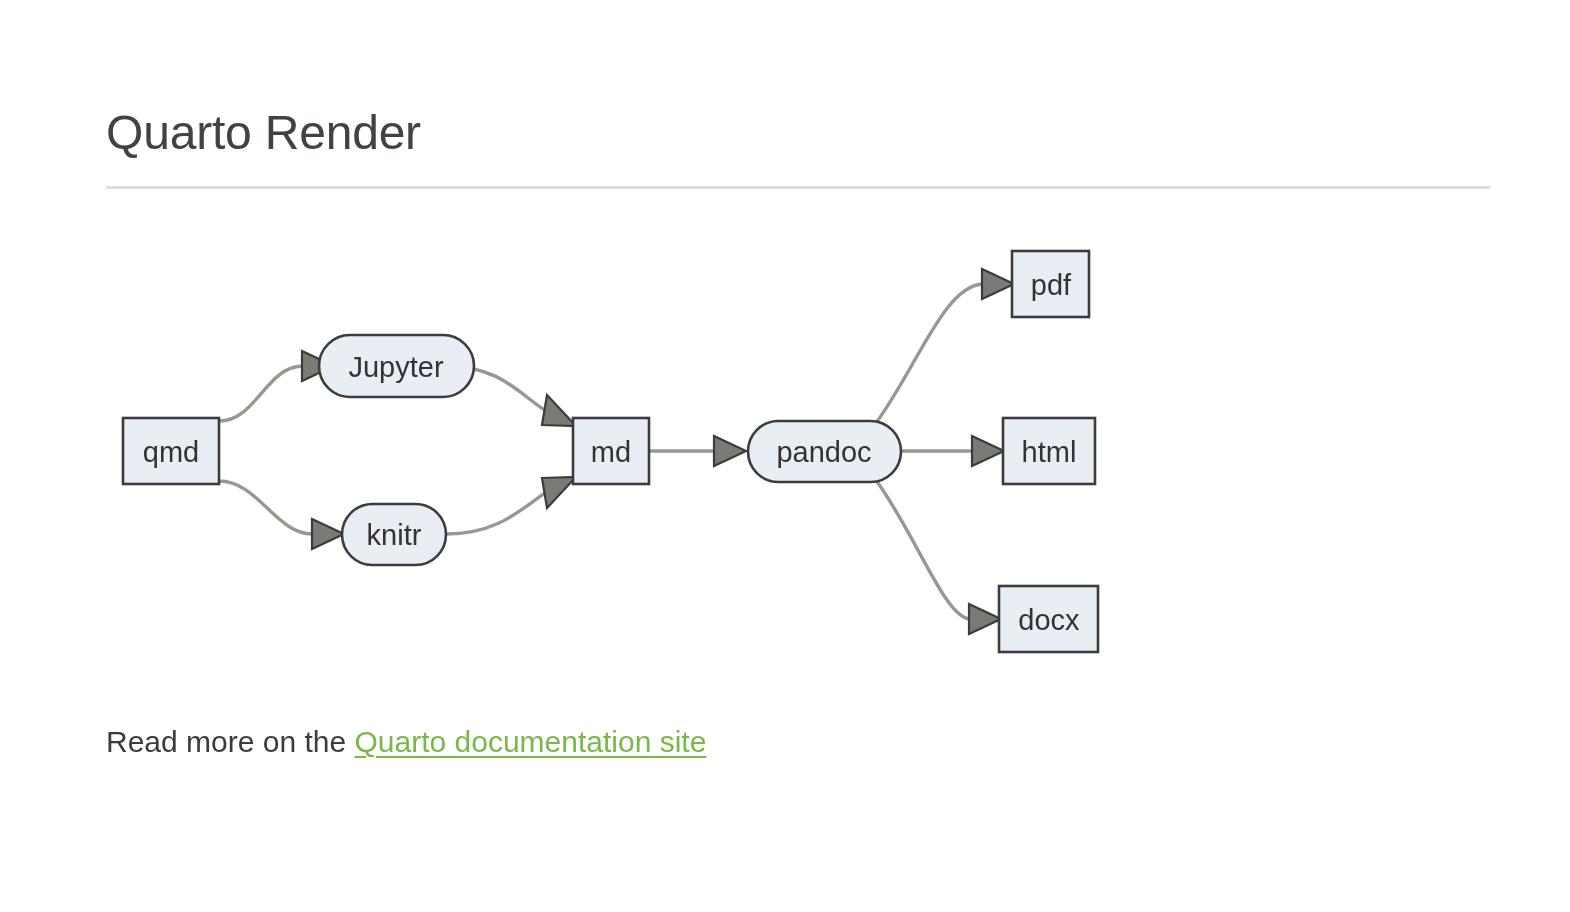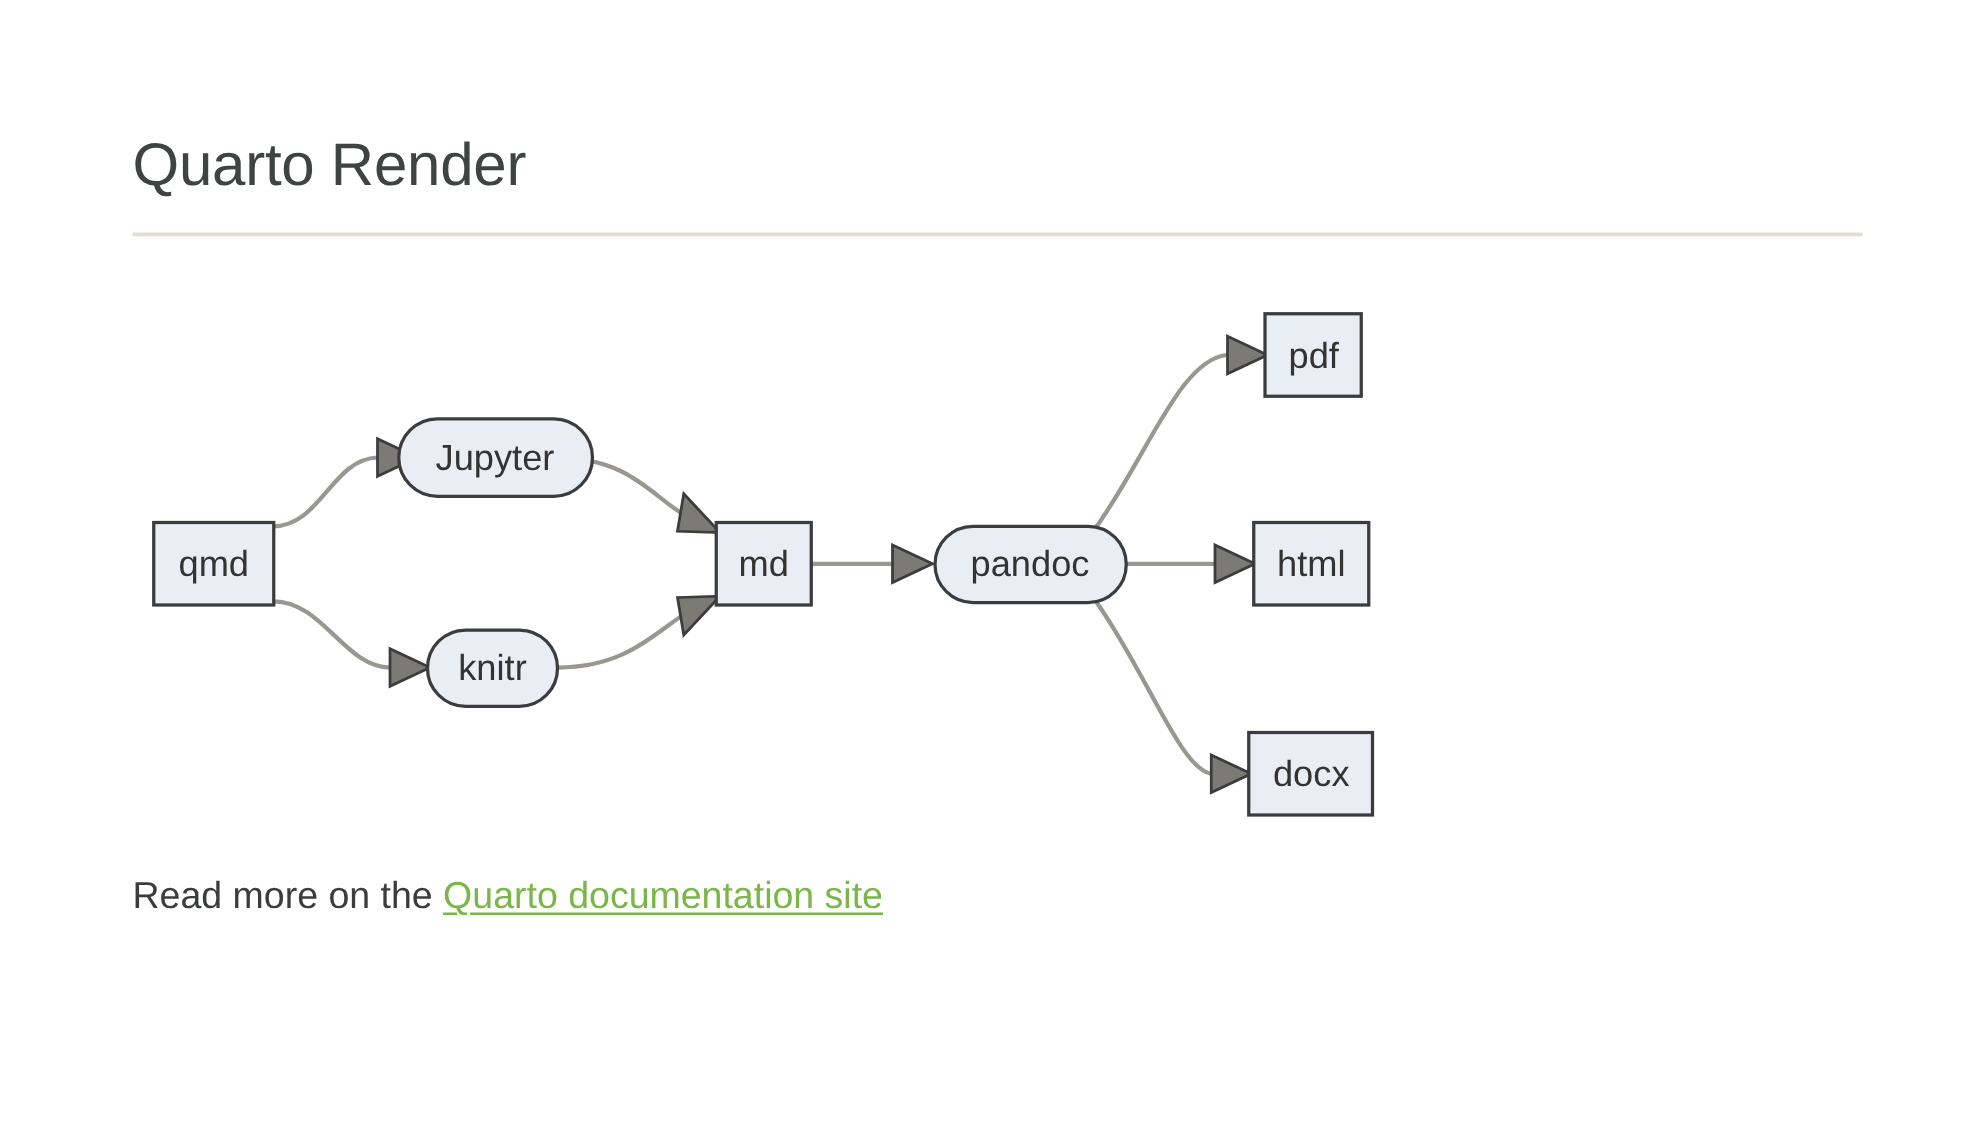--- a/index.html
+++ b/index.html
@@ -89,21 +89,21 @@
     fill: #7c7a75;
     stroke: #3b3c3d;
     stroke-width: 2.2;
     stroke-linejoin: miter;
   }
 
   
   .read-more {
     position: absolute;
     left: 106px;
-    top: 667px;
+    top: 692px;
     font-size: 30px;
     color: #3a3c3d;
     line-height: 1.35;
     white-space: nowrap;
   }
   .read-more a {
     color: #7ab648;
     text-decoration: underline;
     text-decoration-color: #7ab648;
     text-underline-offset: 4px;

